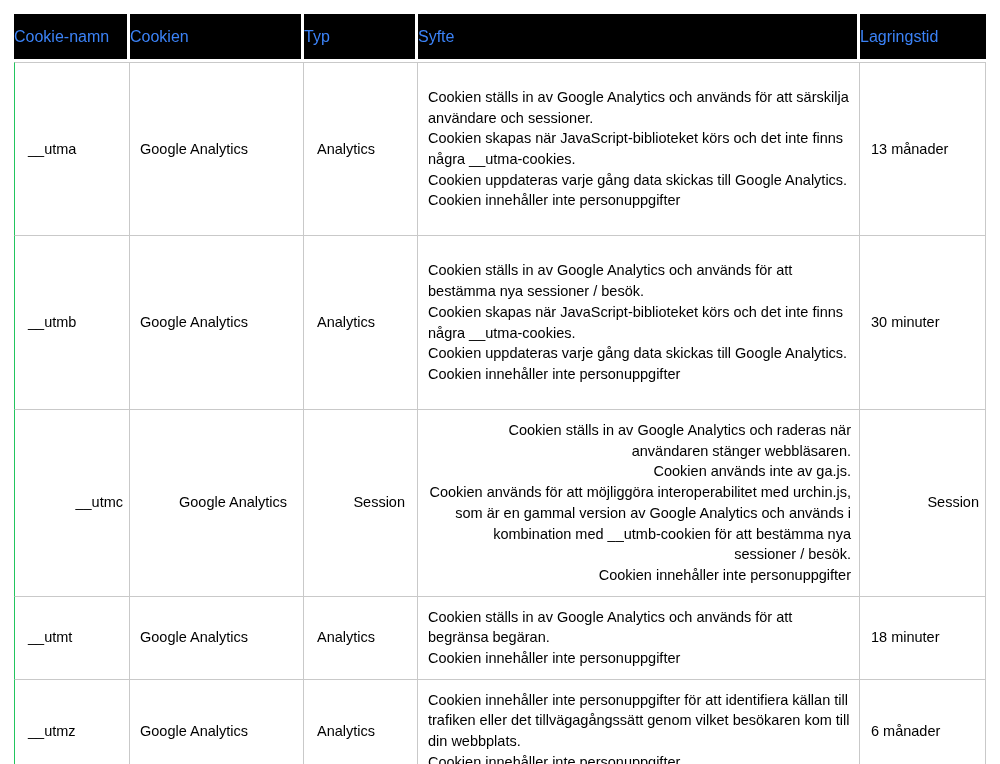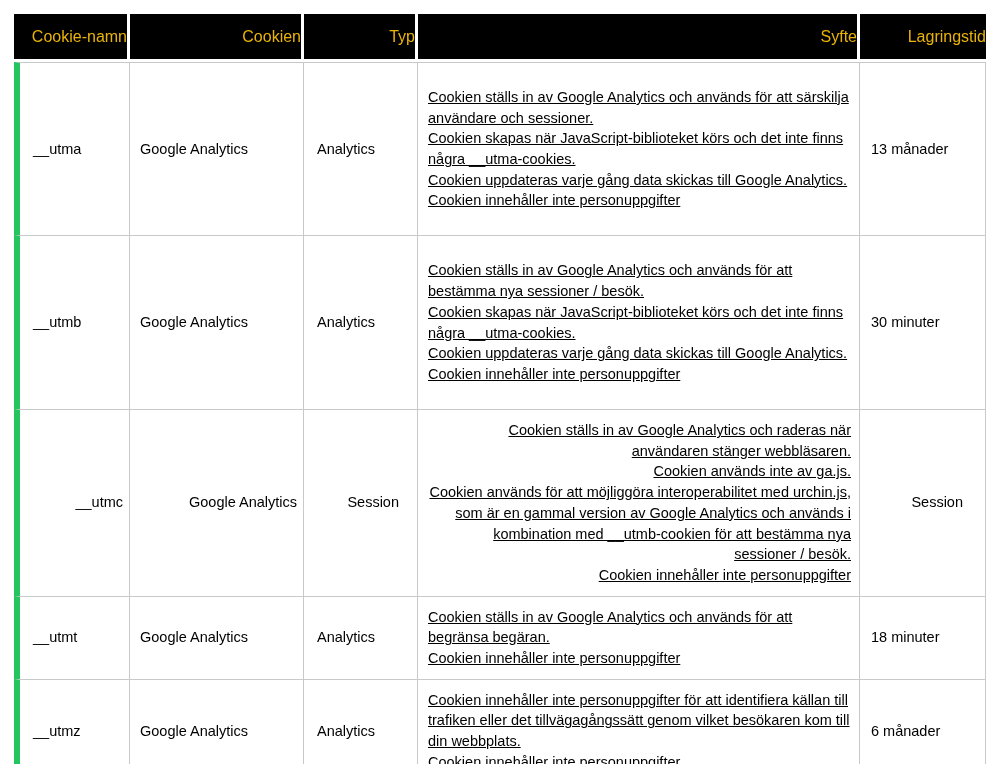--- a/index.html
+++ b/index.html
@@ -22,56 +22,56 @@
     border-spacing: 0;
   }
   col.c1 { width: 116px; }
   col.c2 { width: 174px; }
   col.c3 { width: 114px; }
   col.c4 { width: 442px; }
   col.c5 { width: 126px; }
 
   thead th {
     background: #000000;
-    color: #eab308;
+    color: #3b82f6;
     font-size: 16px;
     font-weight: normal;
     height: 48px;
-    text-align: right;
+    text-align: left;
     vertical-align: middle;
     border-right: 3px solid #ffffff;
     border-bottom: 3px solid #ffffff;
   }
   thead th:last-child { border-right: none; }
 
   tbody td {
     background: #ffffff;
     font-size: 14.5px;
     line-height: 20.7px;
     vertical-align: middle;
     text-align: left;
     border-right: 1px solid #c9c9c9;
     border-bottom: 1px solid #c9c9c9;
   }
-  tbody td:first-child { border-left: 6px solid #22c55e; }
+  tbody td:first-child { border-left: 1px solid #22c55e; }
   tbody tr:first-child td { border-top: 1px solid #c9c9c9; }
 
   tbody tr:nth-child(1) td { height: 174px; }
   tbody tr:nth-child(2) td { height: 174px; }
   tbody tr:nth-child(3) td { height: 177px; text-align: right; }
   tbody tr:nth-child(4) td { height: 70px; }
   tbody tr:nth-child(5) td { height: 98px; }
 
   td.cell-cookie      { padding-left: 13px; padding-right: 6px; }
-  td.cell-partner     { padding-left: 10px; padding-right: 6px; }
-  td.cell-typ         { padding-left: 13px; padding-right: 18px; }
+  td.cell-partner     { padding-left: 10px; padding-right: 16px; }
+  td.cell-typ         { padding-left: 13px; padding-right: 12px; }
   td.cell-syfte       { padding: 10px 8px 10px 10px; }
-  td.cell-lagringstid { padding-left: 11px; padding-right: 22px; }
+  td.cell-lagringstid { padding-left: 11px; padding-right: 6px; }
 
-  .syfte-par { display: block; text-decoration: underline; }
+  .syfte-par { display: block; }
 </style>
 </head>
 <body>
 
 <div class="page">
   <table class="cookie-table">
     <colgroup>
       <col class="c1">
         <col class="c2">
         <col class="c3">

